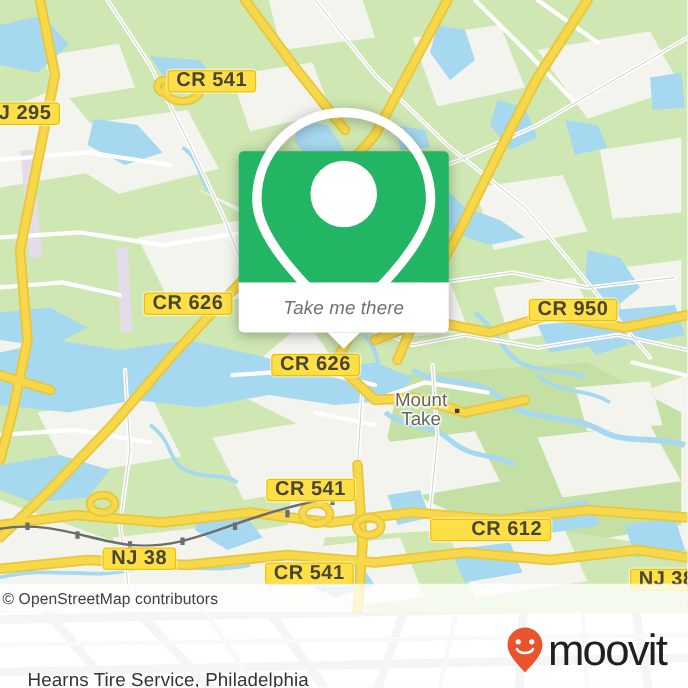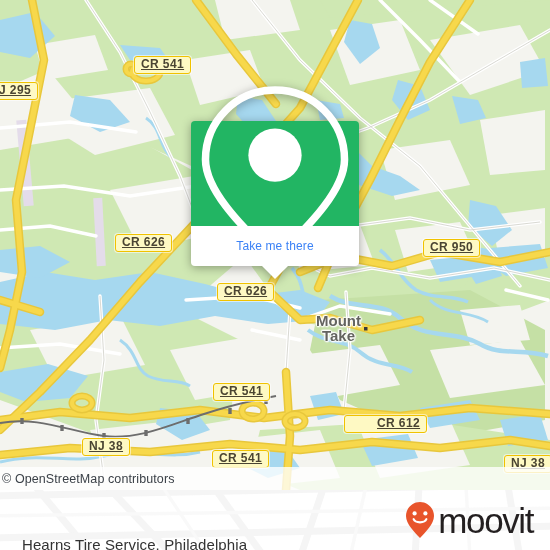--- a/index.html
+++ b/index.html
@@ -14,67 +14,66 @@
   #map{
     position:absolute;left:0;top:0;width:550px;height:490px;
     background:#eef0e8;
     overflow:hidden;
   }
   #map svg{display:block;width:550px;height:490px;}
 
   
   .shield{
     position:absolute;
-    background:#fef9c3;
+    background:#fde047;
     border:1.6px solid #f0c200;
     border-radius:3px;
     color:#4a4432;
-    font-size:12px;
+    font-size:16px;
     font-weight:bold;
     letter-spacing:.4px;
     padding:2px 6px 3px 6px;
     line-height:11px;
     white-space:nowrap;
     box-shadow:0 0 0 1px rgba(255,255,255,.55);
-    text-decoration:underline;
   }
 
   
   .place-label{
     position:absolute;
     color:#64645f;
     font-size:15px;
     line-height:15px;
     text-align:center;
     text-shadow:
       1px 0 1.6px #fff, -1px 0 1.6px #fff,
       0 1px 1.6px #fff, 0 -1px 1.6px #fff,
       1px 1px 1.6px #fff, -1px -1px 1.6px #fff;
     white-space:nowrap;
   }
-  .place-label span{display:block;font-weight:bold;}
+  .place-label span{display:block;}
 
   
   #card{
     position:absolute;
     left:191px;top:121px;width:168px;
     filter:drop-shadow(0 2px 5px rgba(0,0,0,.33));
   }
   #card-top{
     height:105px;
     border-radius:4px 4px 0 0;
     display:flex;align-items:center;justify-content:center;
   }
   #card-bottom{
     height:40px;background:#fff;
     border-radius:0 0 4px 4px;
     display:flex;align-items:center;justify-content:center;
   }
   #card-label{
-    font-size:12px;color:#3b82f6;letter-spacing:.1px;
+    font-size:15px;color:#737373;letter-spacing:.1px;font-style:italic;
   }
   #card-arrow{
     position:absolute;left:50%;top:145px;
     transform:translateX(-50%);
     width:0;height:0;
     border-left:13px solid transparent;
     border-right:13px solid transparent;
     border-top:13px solid #fff;
   }
 

